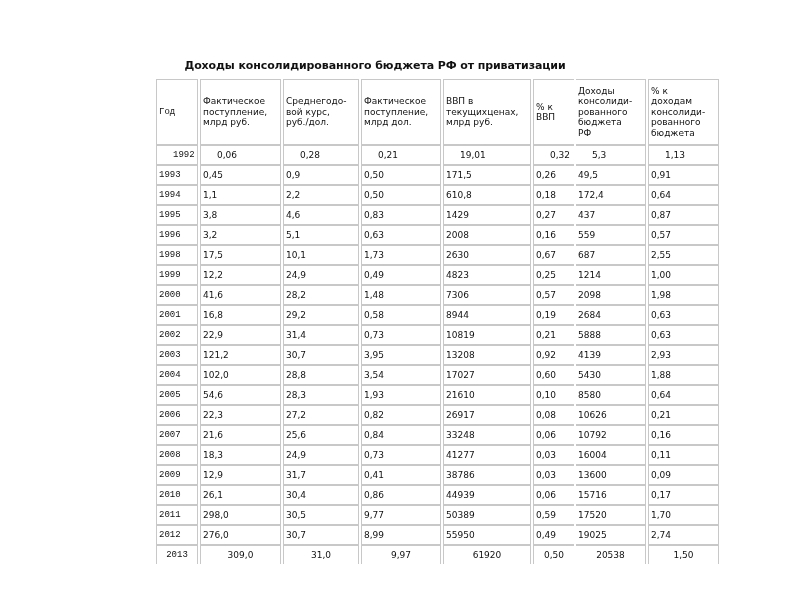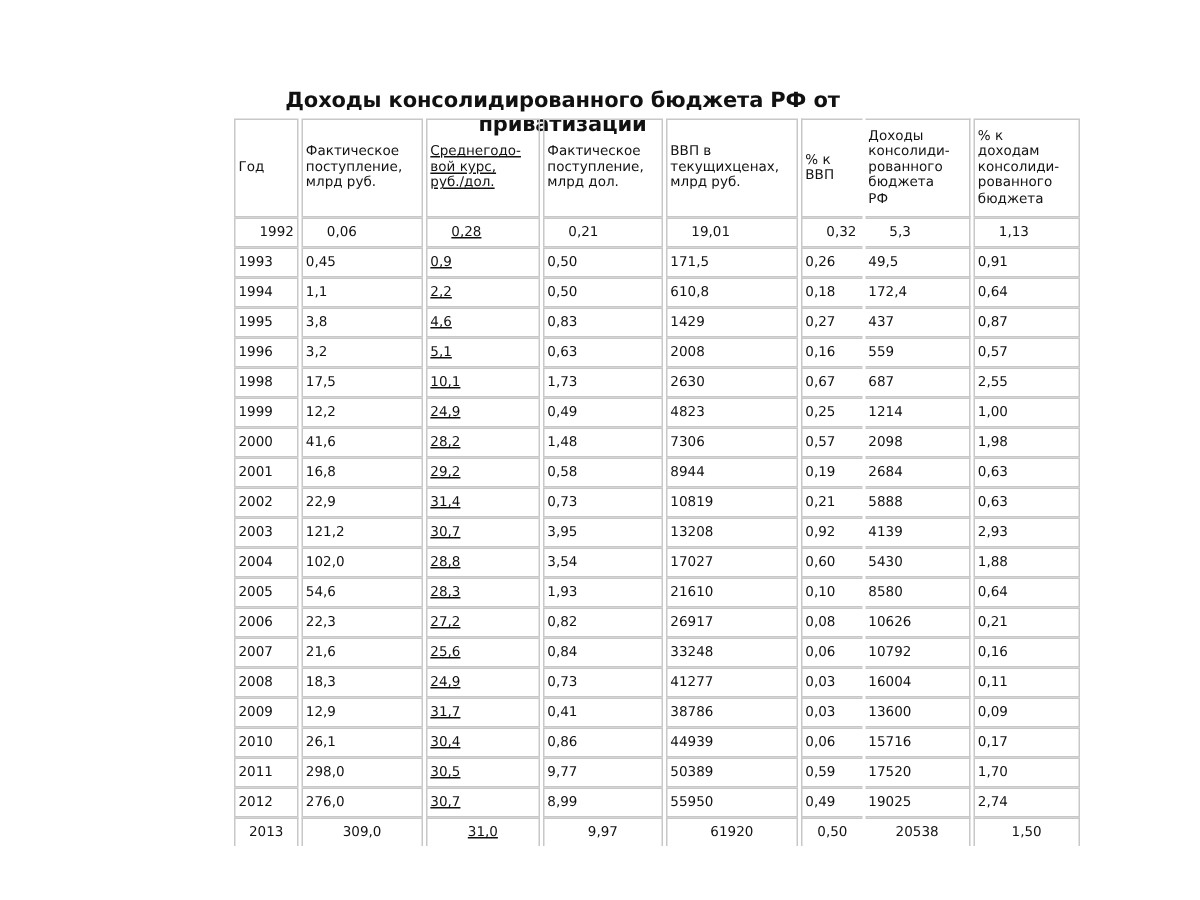--- a/index.html
+++ b/index.html
@@ -1,29 +1,29 @@
 <!DOCTYPE html>
 <html><head>
 <meta charset="utf-8">
 <style>
   html, body { margin: 0; padding: 0; background: #ffffff; }
   body { width: 800px; height: 600px; position: relative; overflow: hidden;
          font-family: "DejaVu Sans", sans-serif; color: #111; }
   .title { position: absolute; left: 150px; top: 59px; width: 450px; text-align: center;
-           font-size: 14px; font-weight: bold; letter-spacing: -0.1px; }
+           font-size: 11px; font-weight: bold; letter-spacing: -0.1px; }
   table.data { position: absolute; left: 154px; top: 79px; border-collapse: separate;
                border-spacing: 2px 0; font-size: 9px; }
   table.data td, table.data th { border: 1px solid #c8c8c8; padding: 0 2px; vertical-align: middle;
                text-align: left; font-weight: normal; white-space: nowrap; }
   table.data th { height: 64px; line-height: 10.5px; }
   table.data td { height: 18px; line-height: 18px; }
   table.data tbody tr:first-child td { border-top-width: 1px; padding-left: 16px; }
-  .c0 { width: 22px; }
+  .c0 { width: 22px; font-family: Liberation Mono, monospace; }
   .c1 { width: 61px; }
-  .c2 { width: 56px; text-decoration: underline; }
+  .c2 { width: 56px; }
   .c3 { width: 60px; }
   .c4 { width: 68px; }
   .c5 { width: 22px; border-right: none !important; }
   .c6 { width: 51px; border-left: none !important; margin-left: 22px; }
   .c7 { width: 51px; }
   table.data th.c5 { padding-right: 0; }
   tbody tr:last-child td { border-bottom: none; text-align: center; }
 </style>
 </head>
 <body>

